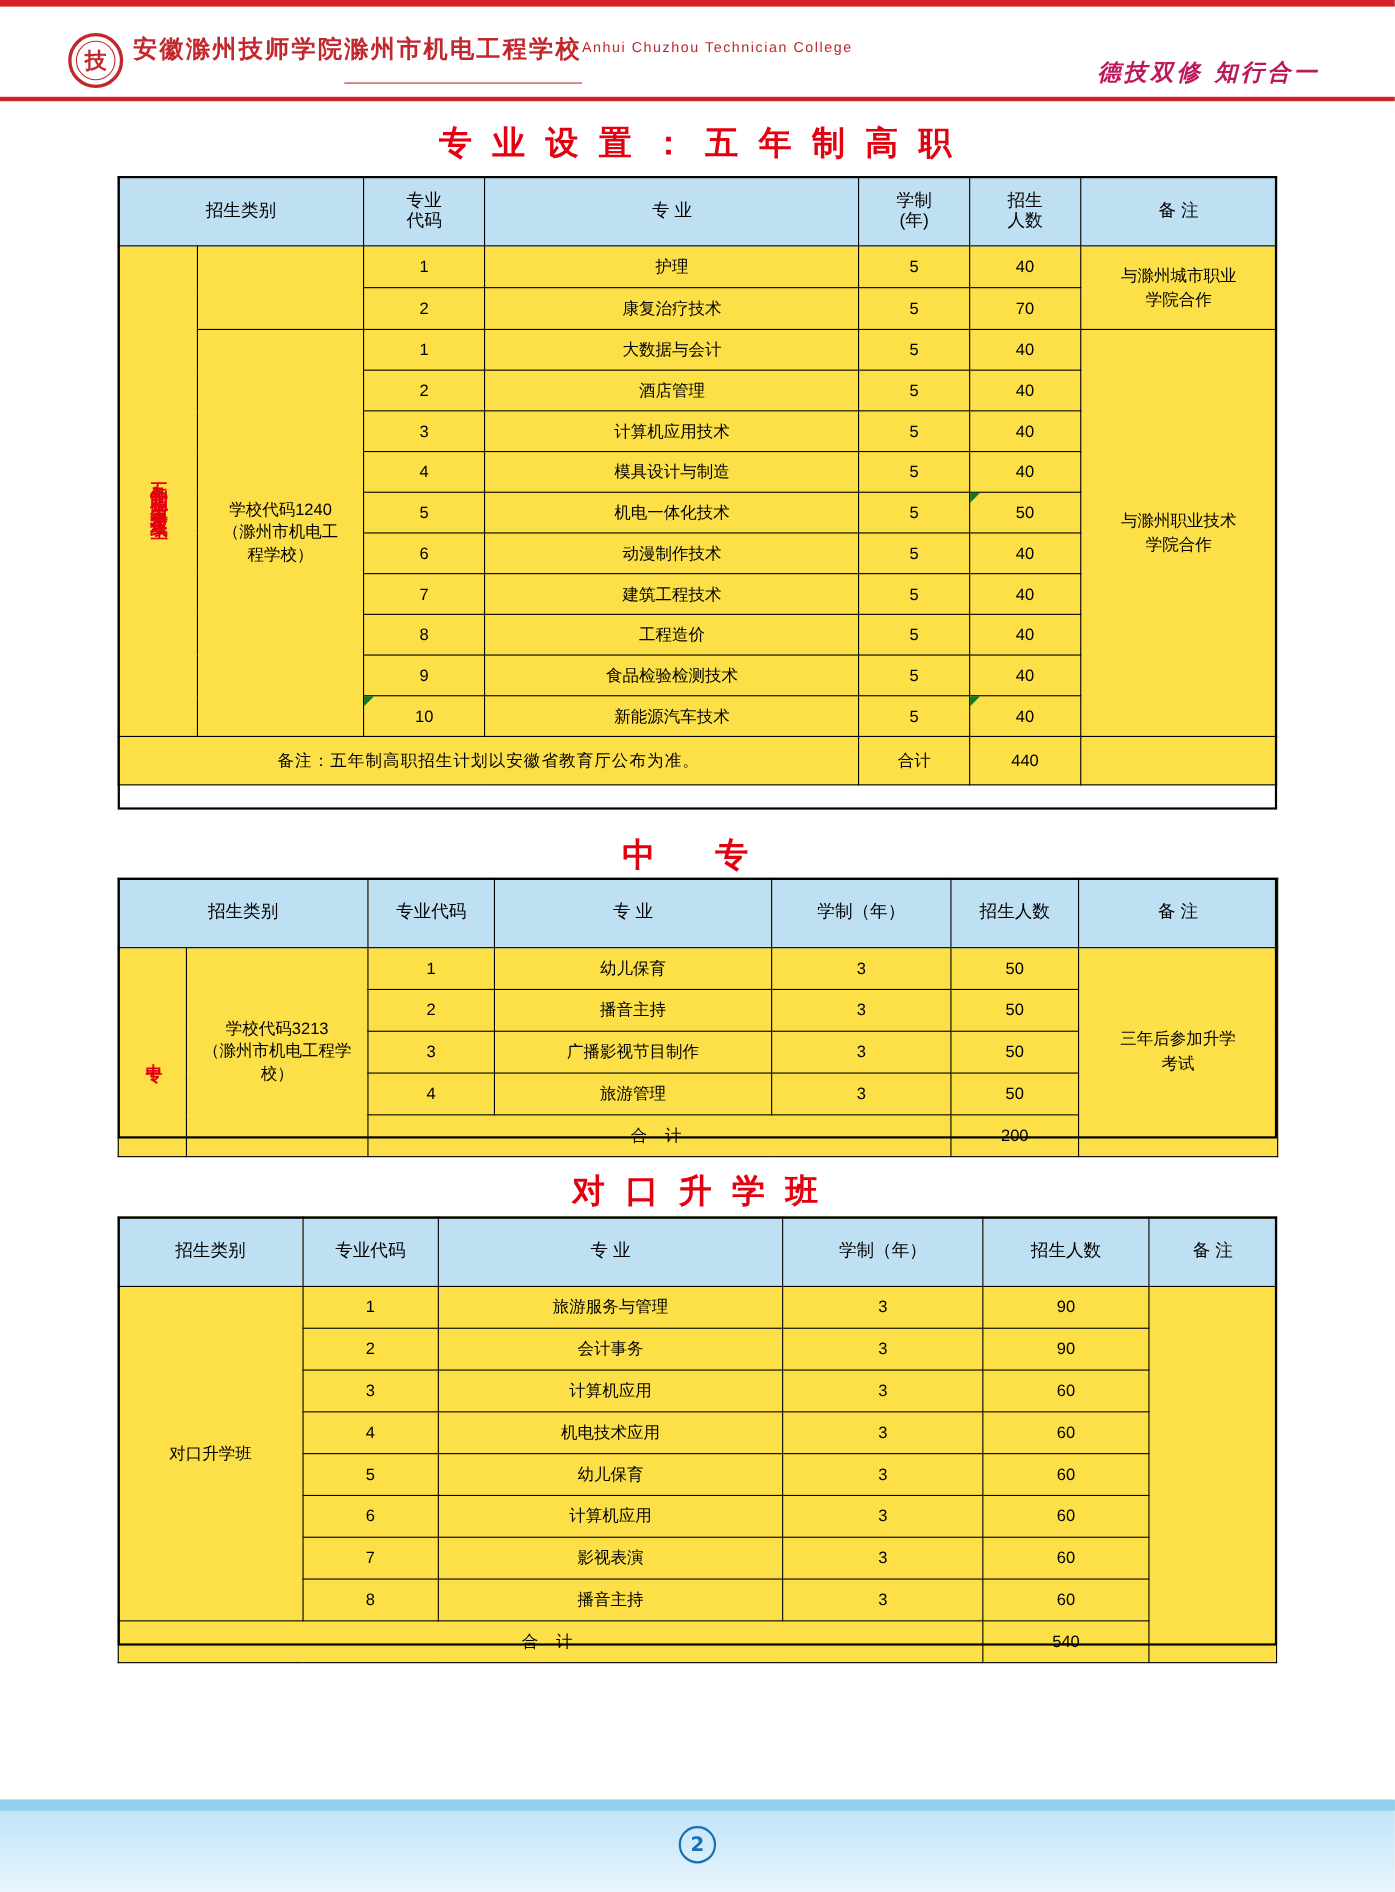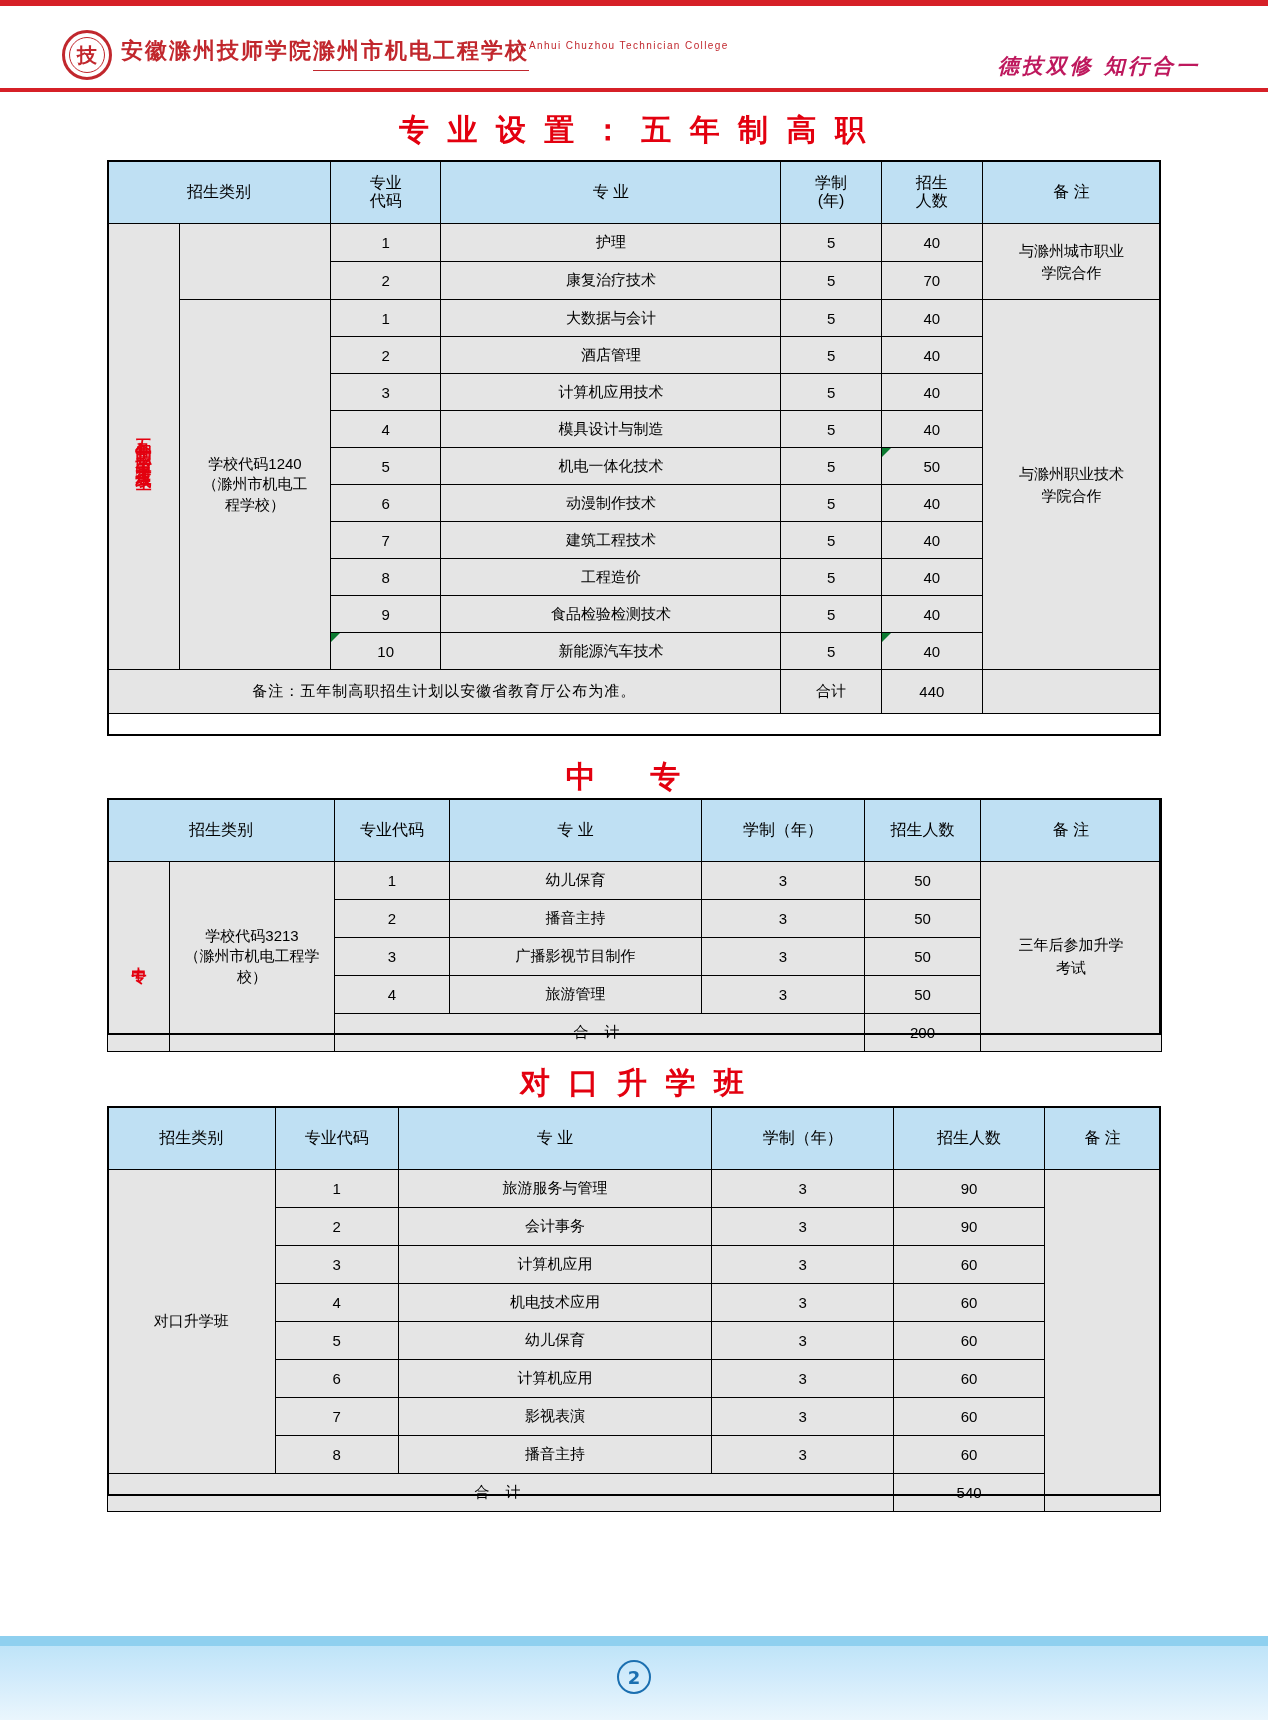--- a/index.html
+++ b/index.html
@@ -36,23 +36,23 @@
     display:flex;align-items:center;justify-content:center;
     color:#c1272d;font-size:20px;font-weight:bold;
     font-family:"DejaVu Serif",serif;
   }
   .school-names{display:flex;flex-direction:row;line-height:1.02;}
   .cn-name-1,.cn-name-2{
     color:#c1272d;font-size:22px;font-weight:bold;letter-spacing:2px;
     font-family:"DejaVu Serif","Liberation Serif",serif;
     white-space:nowrap;
   }
-  .cn-name-2{border-bottom:1.5px solid #c1272d;padding-bottom:8px;}
+  .cn-name-2{border-bottom:1.5px solid #c1272d;padding-bottom:18px;}
   .en-name{
-    color:#c1272d;font-size:10px;letter-spacing:1.4px;margin-top:2px;
+    color:#c1272d;font-size:13px;letter-spacing:1.4px;margin-top:2px;
     font-family:"Liberation Sans",sans-serif;white-space:nowrap;
   }
   .slogan{
     position:absolute;right:68px;top:44px;
     color:#be185d;font-size:21px;font-weight:bold;letter-spacing:3px;
     font-family:"DejaVu Serif","Liberation Serif",serif;
     font-style:italic;white-space:nowrap;
   }
 
   
@@ -64,21 +64,21 @@
   #title-1{top:110px;font-size:30px;letter-spacing:4px;}
   #title-2{top:757px;font-size:30px;letter-spacing:22px;}
   #title-3{top:1063px;font-size:30px;letter-spacing:4px;}
 
   
   table.plan{
     position:absolute;
     border-collapse:collapse;
     table-layout:fixed;
     font-family:"Liberation Sans","DejaVu Sans",sans-serif;
-    background:#e5e5e5;
+    background:#fde047;
   }
   table.plan td,table.plan th{
     border:1px solid #000;
     text-align:center;
     vertical-align:middle;
     font-size:15px;
     color:#000;
     font-weight:normal;
     padding:0 2px;
   }

